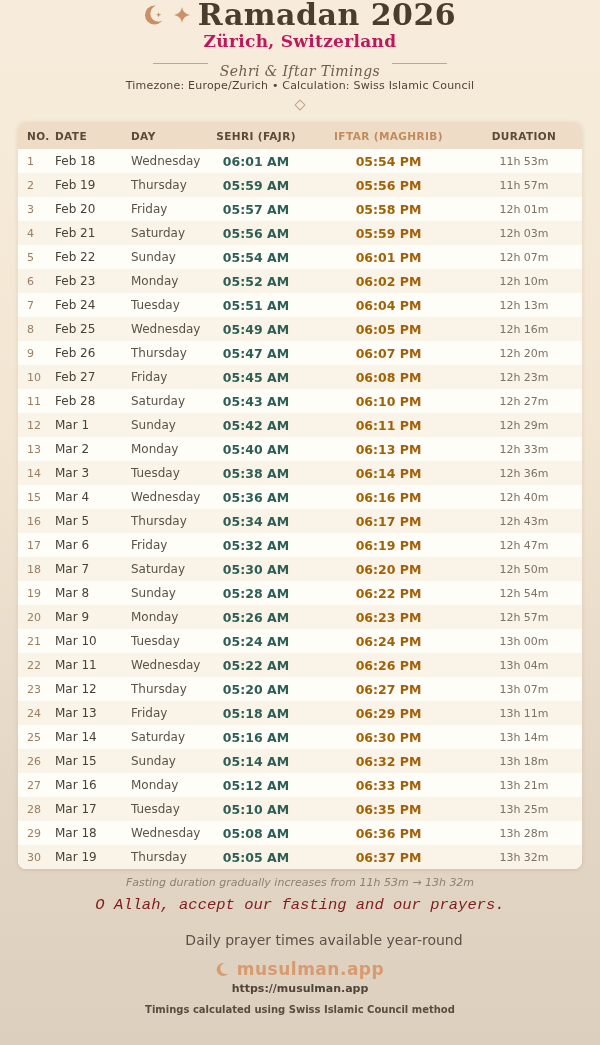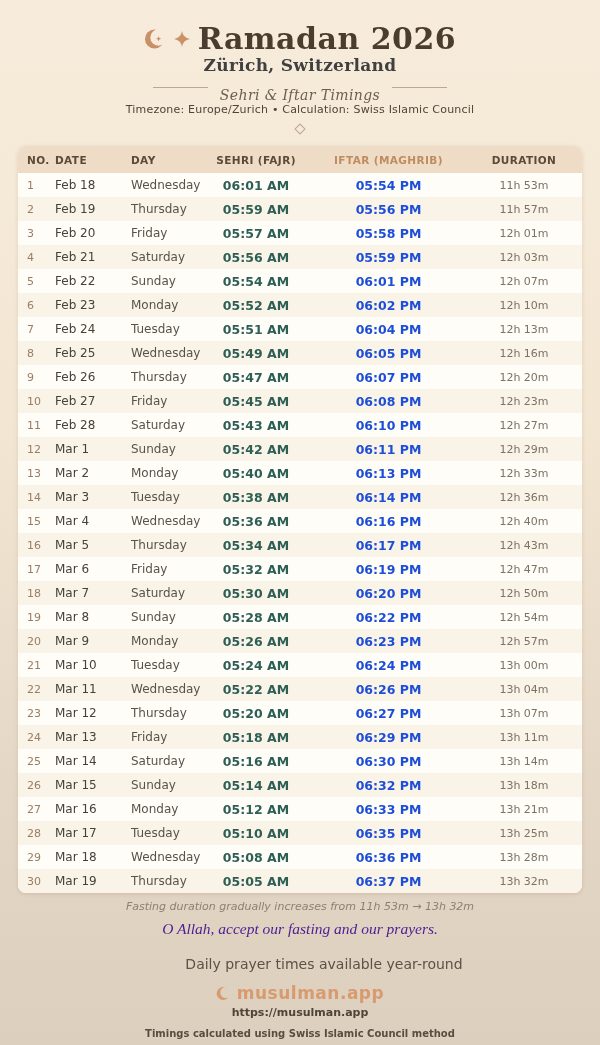--- a/index.html
+++ b/index.html
@@ -5,30 +5,30 @@
   html,body{margin:0;padding:0;}
   body{
     width:600px;height:1045px;
     font-family:"DejaVu Sans","Liberation Sans",sans-serif;
     background:linear-gradient(180deg,#f7ecdb 0%,#f3e6d3 40%,#e5d7c5 75%,#ddcfbe 100%);
     overflow:hidden;
   }
   .page{width:600px;height:1045px;box-sizing:border-box;}
 
   
-  .hdr{text-align:center;padding-top:24px;}
+  .hdr{text-align:center;}
   .title-row{display:flex;align-items:center;justify-content:center;gap:8px;}
   .title-row h1{
     margin:0;font-family:"DejaVu Serif","Liberation Serif",serif;
     font-size:30px;font-weight:700;color:#4a3d2f;letter-spacing:.5px;line-height:1;
   }
   .icn{display:inline-flex;align-items:center;}
   .loc{
     margin:1px 0 0;font-family:"DejaVu Serif","Liberation Serif",serif;
-    font-size:17px;font-weight:700;color:#404040;letter-spacing:.3px;
+    font-size:17px;font-weight:700;color:#be185d;letter-spacing:.3px;
   }
   .divider-row{display:flex;align-items:flex-start;justify-content:center;gap:12px;margin-top:12px;}
   .divider-row .line{width:55px;height:1px;background:#b9a892;}
   .section-sub{
     font-family:"DejaVu Serif","Liberation Serif",serif;font-style:italic;
     font-size:14px;color:#6c5d4d;letter-spacing:.4px;
   }
   .meta{font-size:11px;color:#4f4436;font-weight:500;letter-spacing:.2px;}
   .orn{margin-top:9px;display:flex;justify-content:center;}
   .diamond{width:6px;height:6px;border:1px solid #bda78e;transform:rotate(45deg);display:inline-block;}
@@ -45,29 +45,29 @@
   }
   .thead .c-sehri,.thead .c-iftar,.thead .c-dur{text-align:center;}
   .thead .c-iftar{color:#c08b5e;text-align:center;}
   .c-no{padding-left:9px;text-align:left;}
   .row{height:24px;background:#fffdf8;}
   .row:nth-child(even){background:#faf3e8;}
   .row .c-no{font-size:11px;color:#9a7e62;}
   .row .c-date{font-size:12px;color:#454239;}
   .row .c-day{font-size:12px;color:#585349;}
   .row .c-sehri{font-size:12.5px;font-weight:700;color:#2e5f57;text-align:center;}
-  .row .c-iftar{font-size:12.5px;font-weight:700;color:#1d4ed8;text-align:center;}
+  .row .c-iftar{font-size:12.5px;font-weight:700;color:#a16207;text-align:center;}
   .row .c-dur{font-size:11px;color:#7b7264;text-align:center;}
 
   
   .ftr{text-align:center;}
   .note{margin-top:7px;font-style:italic;font-size:11px;color:#8b8173;}
   .dua{
-    margin-top:7px;font-family:Liberation Serif, serif;
-    font-style:italic;font-size:15.5px;color:#4c1d95;
+    margin-top:7px;font-family:Liberation Mono, monospace;
+    font-style:italic;font-size:15.5px;color:#7f1d1d;
   }
   .avail{margin-top:18px;font-size:14px;color:#5c5146;padding-left:48px;}
   .brand-row{display:flex;align-items:center;justify-content:center;gap:6px;margin-top:11px;cursor:pointer;}
   .brand-name{font-size:17px;font-weight:700;color:#d89a6f;letter-spacing:.5px;}
   .url{margin-top:3px;font-size:11px;font-weight:600;color:#4e4438;}
   .method{margin-top:9px;font-size:10px;font-weight:700;color:#5a4d3e;}
 </style>
 </head>
 <body>
 

